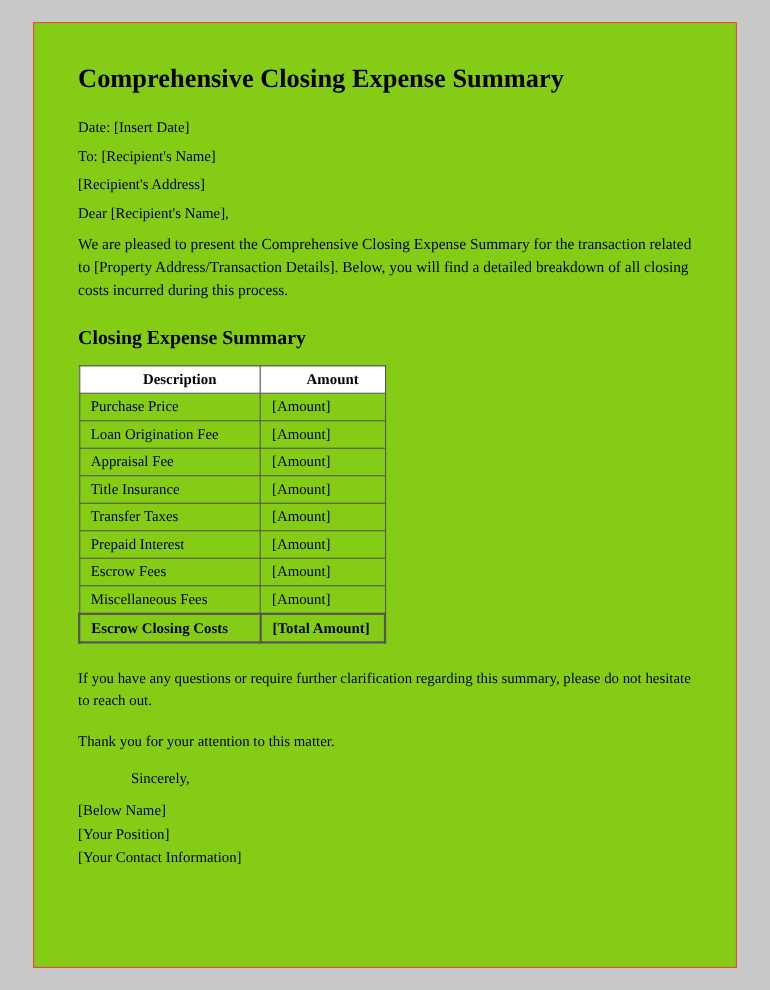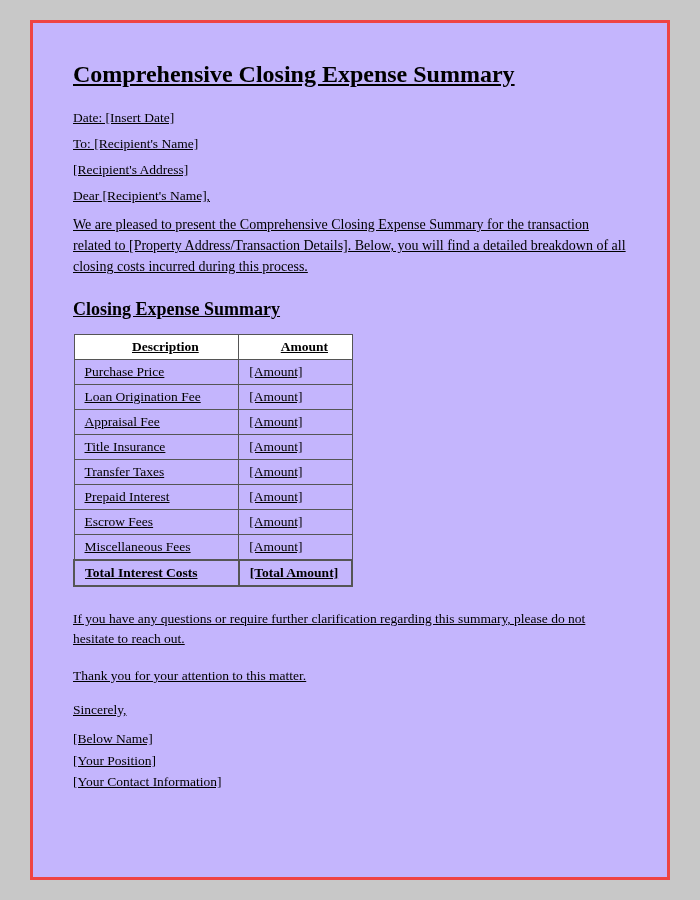--- a/index.html
+++ b/index.html
@@ -14,26 +14,25 @@
       justify-content: center;
       align-items: center;
       min-height: 900px;
       width: 700px;
       font-family: Georgia, 'Times New Roman', serif;
       font-size: 14px;
       color: #000;
     }
 
     .document {
-      background: #c4b5fd;
+      background: #84cc16;
       width: 640px;
       min-height: 860px;
       padding: 36px 40px 36px 40px;
-      border: 3px solid #ef4444;
-      text-decoration: underline;
+      border: 1px solid #ef4444;
     }
 
     .doc-title {
       font-size: 24px;
       font-weight: bold;
       line-height: 1.3;
       margin-bottom: 20px;
     }
 
     .meta-line {
@@ -95,20 +94,21 @@
 
     .footer-paragraph {
       margin-bottom: 16px;
       font-size: 13.5px;
       line-height: 1.5;
     }
 
     .sign-off {
       font-size: 13.5px;
       margin-bottom: 8px;
+      margin-left: 48px;
     }
 
     .signature-block {
       font-size: 13.5px;
       line-height: 1.6;
       margin-top: 10px;
     }
   </style>
 </head>
 <body>
@@ -161,21 +161,21 @@
         </tr>
         <tr>
           <td class="desc-col">Escrow Fees</td>
           <td class="amt-col">[Amount]</td>
         </tr>
         <tr>
           <td class="desc-col">Miscellaneous Fees</td>
           <td class="amt-col">[Amount]</td>
         </tr>
         <tr class="total-row">
-          <td class="desc-col">Total Interest Costs</td>
+          <td class="desc-col">Escrow Closing Costs</td>
           <td class="amt-col">[Total Amount]</td>
         </tr>
       </tbody>
   </table>
 
   <div class="footer-paragraph">If you have any questions or require further clarification regarding this summary, please do not hesitate to reach out.</div>
   <div class="footer-paragraph">Thank you for your attention to this matter.</div>
 
   <div class="sign-off">Sincerely,</div>
 

